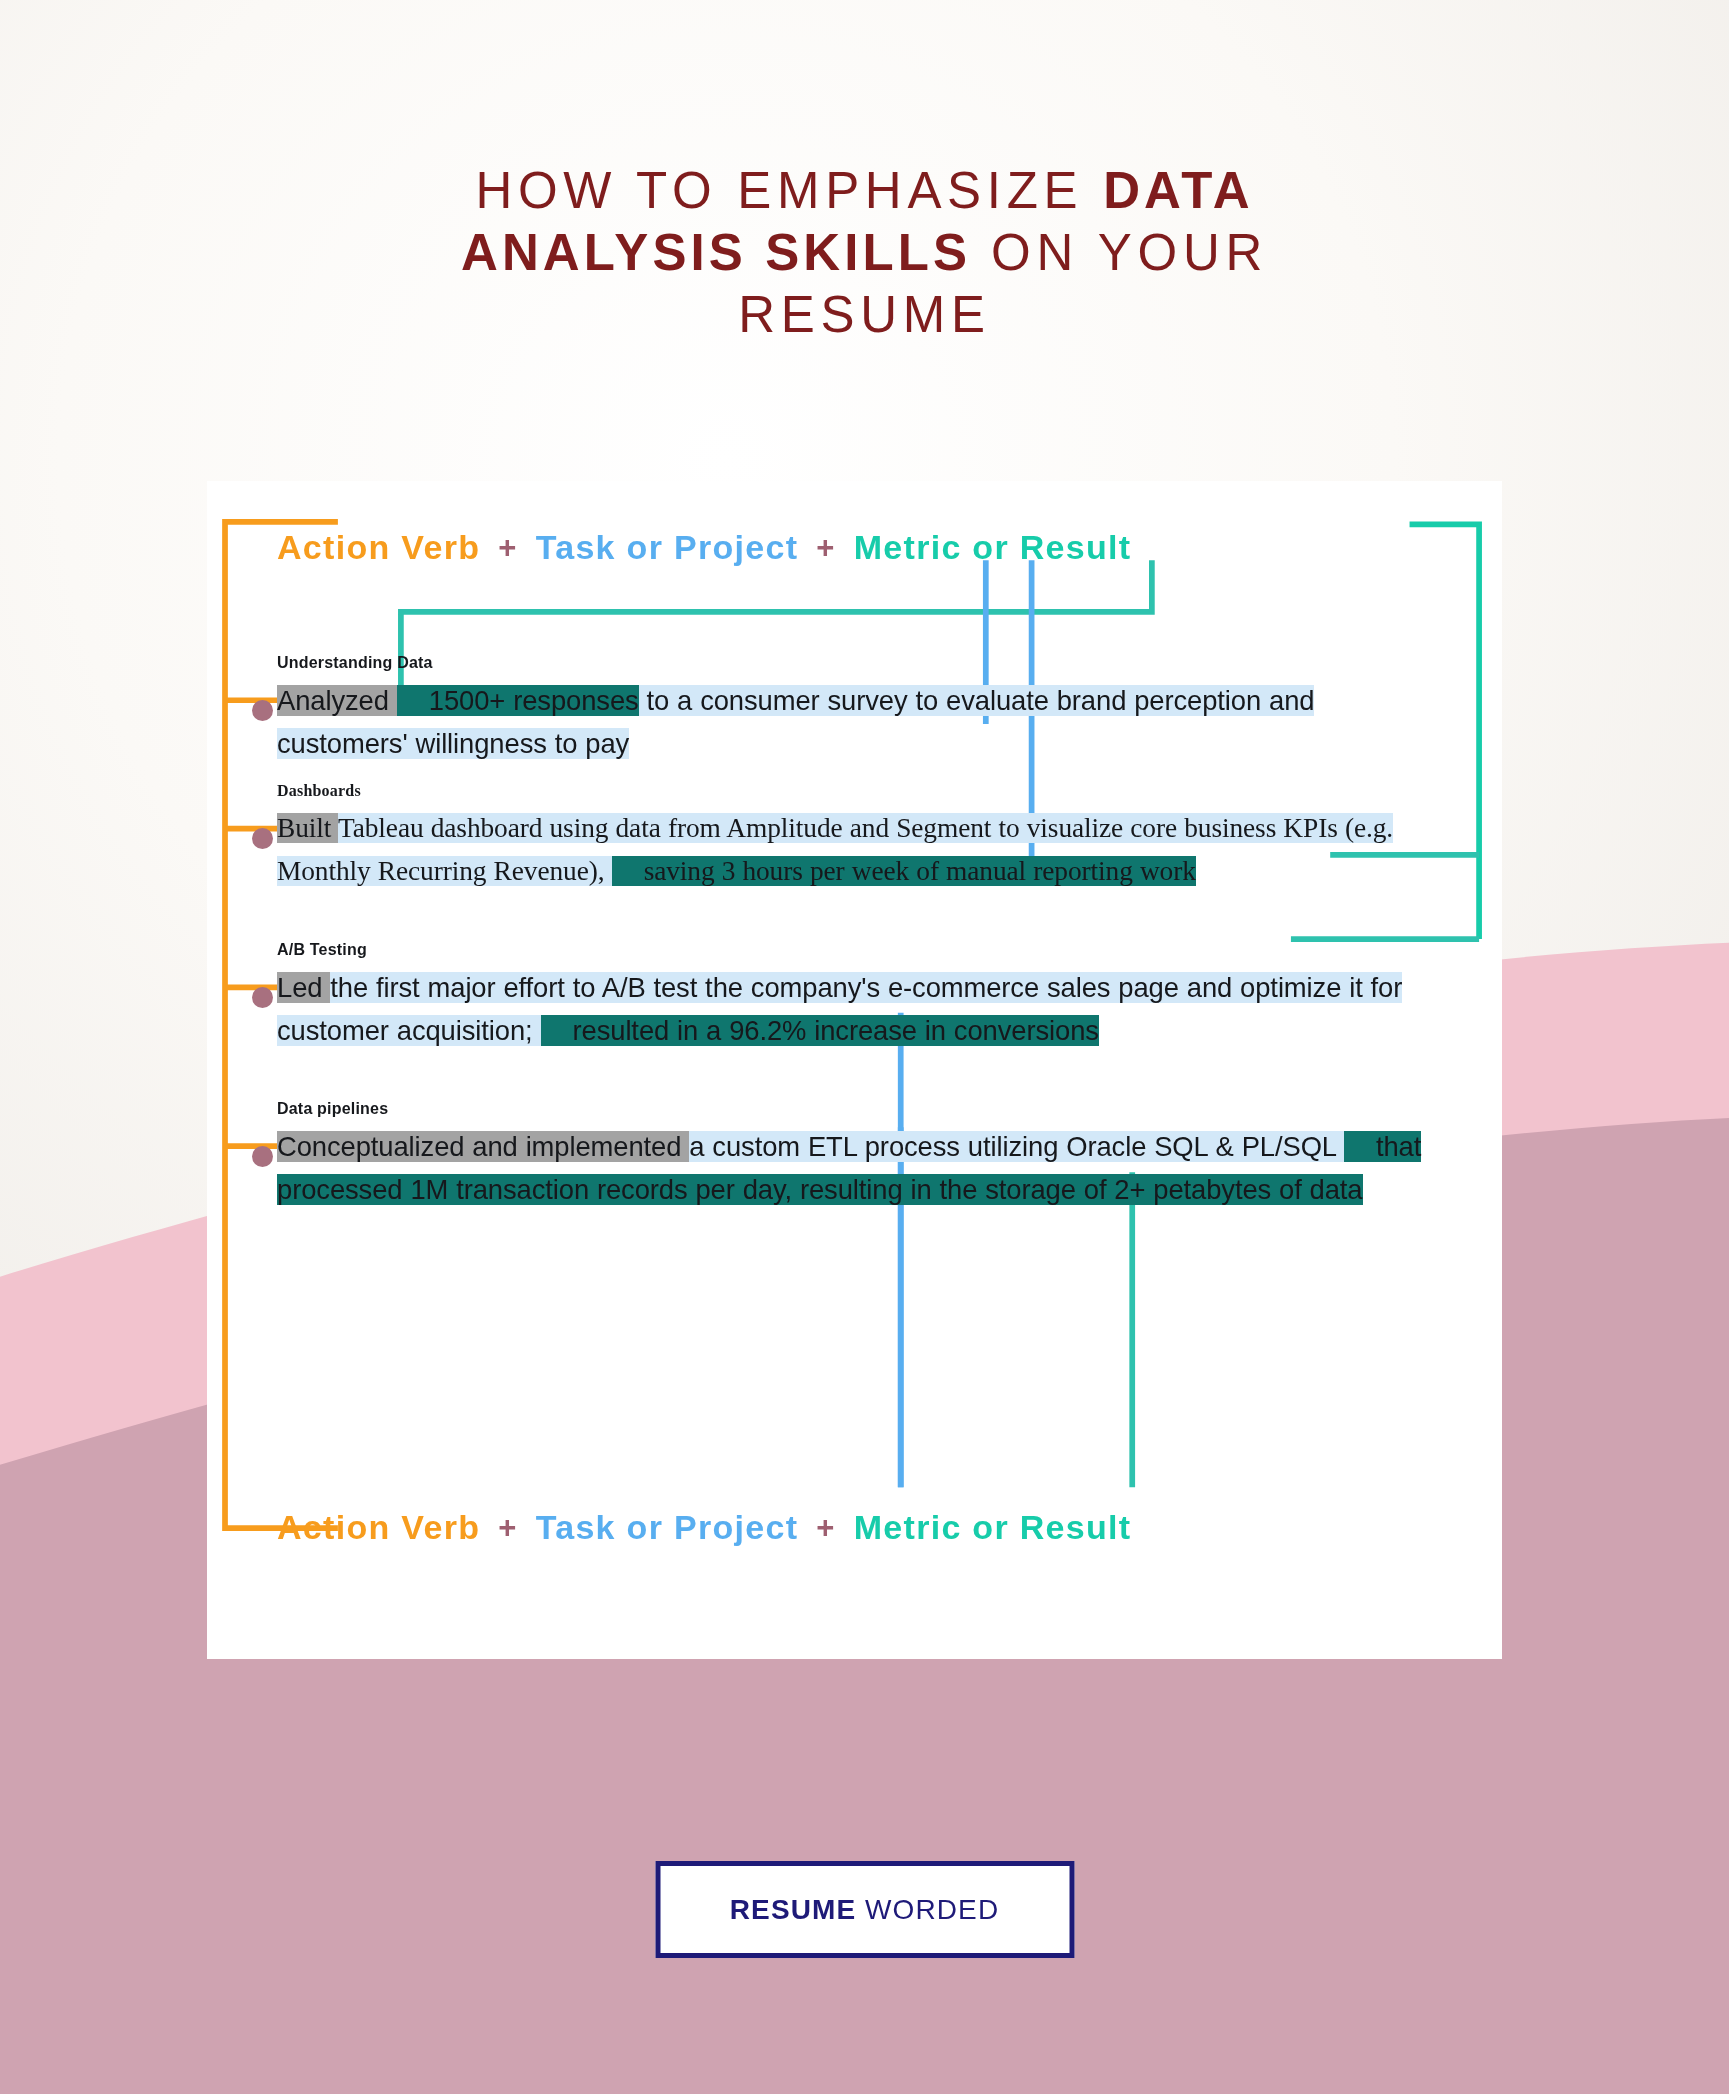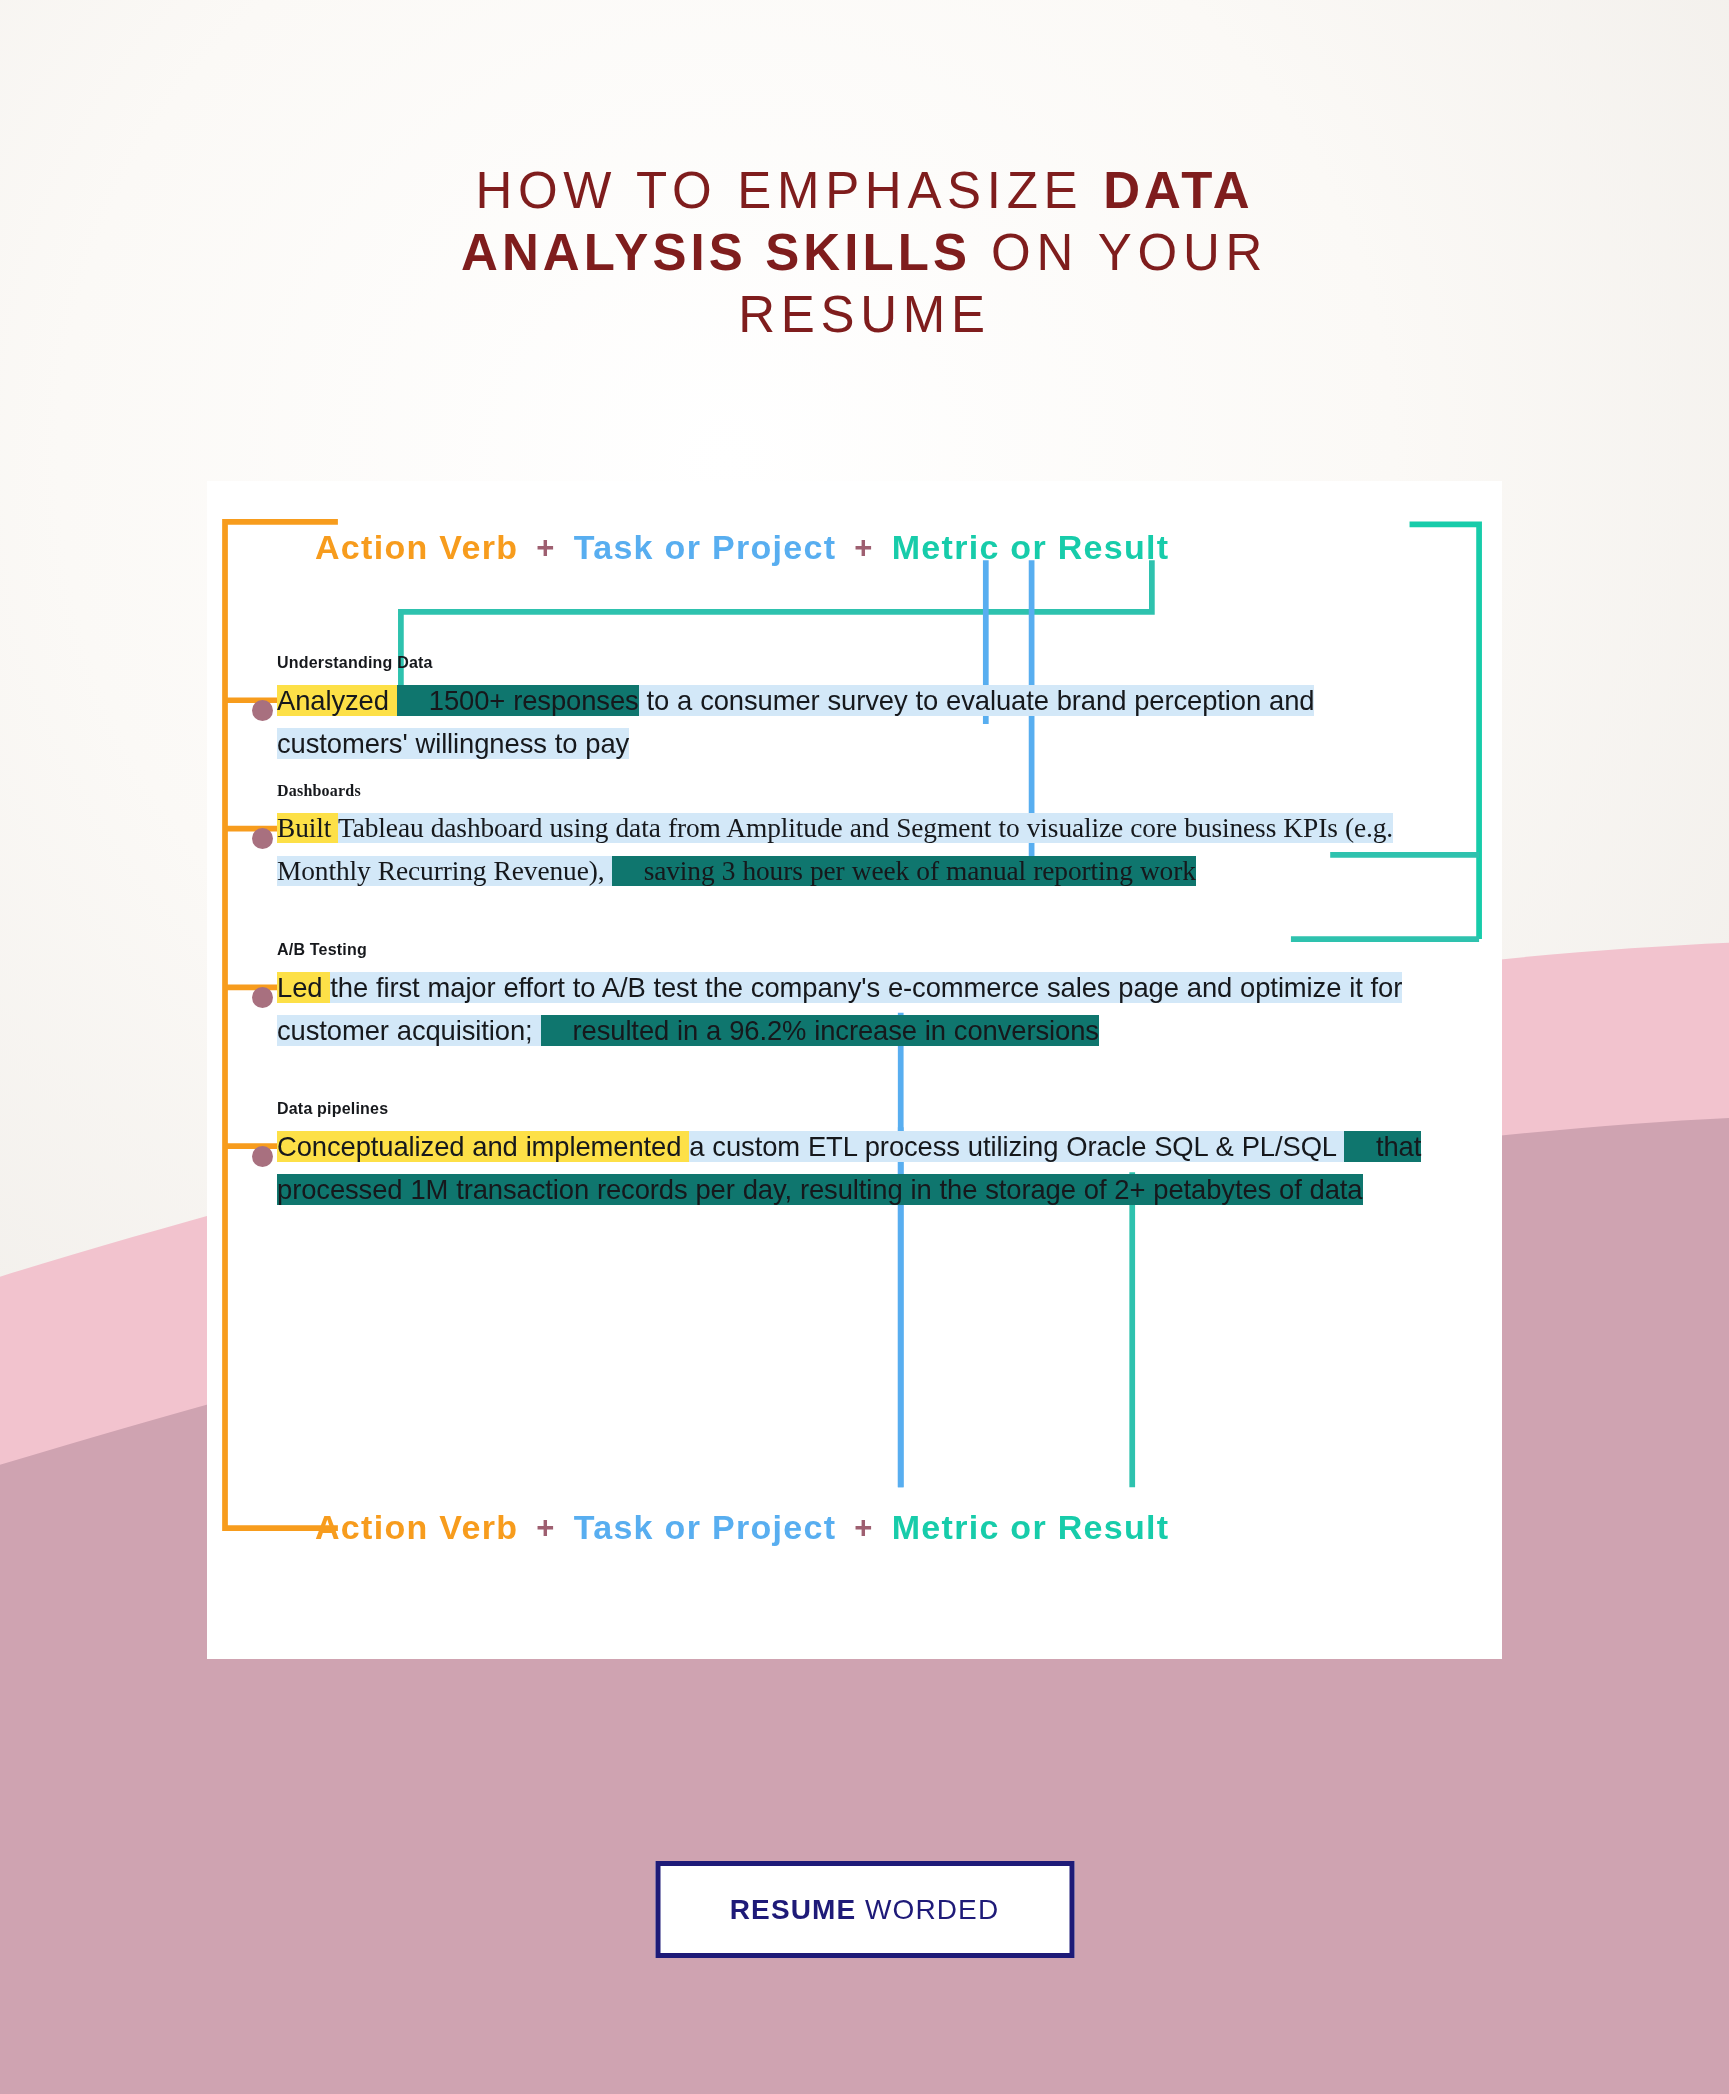--- a/index.html
+++ b/index.html
@@ -78,21 +78,21 @@
     display: flex;
     align-items: center;
     font-size: 34px;
     font-weight: 700;
     letter-spacing: 1.3px;
     white-space: nowrap;
   }
   .formula.top { top: 47px; }
   .formula.bottom { top: 1027px; }
 
-  .f-verb   { color: #f79c1d; margin-left: 38px; }
+  .f-verb   { color: #f79c1d; }
   .f-task   { color: #58aef0; }
   .f-metric { color: #17ccaa; }
   .f-plus   { color: #9e5f70; font-size: 31px; padding: 0 18px; font-weight: 700; }
 
   
   .bullet-block {
     position: absolute;
     left: 70px;
     width: 1162px;
   }
@@ -110,21 +110,21 @@
   }
 
   .b-body {
     font-size: 27.4px;
     line-height: 43px;
     color: #16181c;
     letter-spacing: -0.1px;
     word-spacing: 0.4px;
   }
 
-  .hl-verb   { background: #fde047; }
+  .hl-verb   { background: #a3a3a3; }
   .hl-task   { background: #d3e8f8; }
   .hl-metric { background: #0f766e; padding-left: 32px; }
 
   
   .dot {
     position: absolute;
     width: 21px;
     height: 21px;
     border-radius: 50%;
     background: #a8707f;

